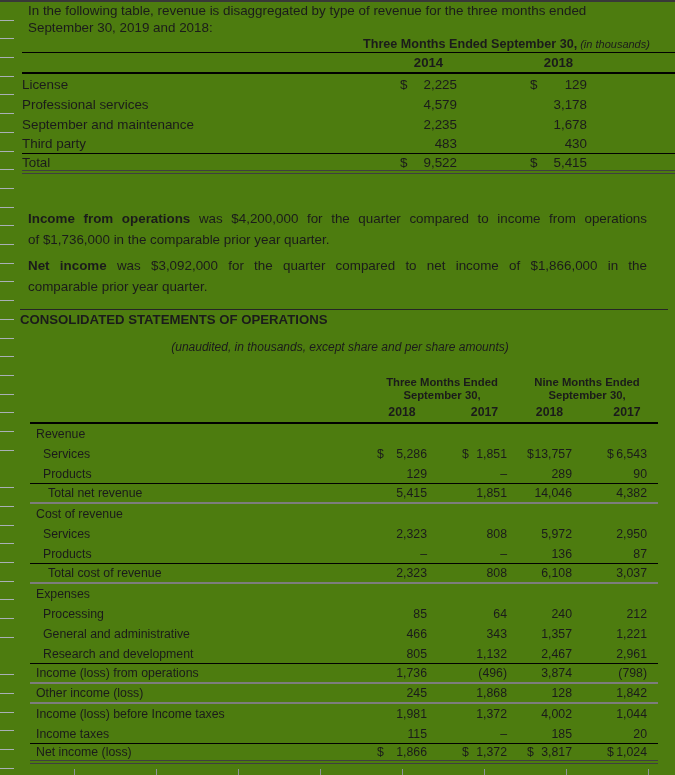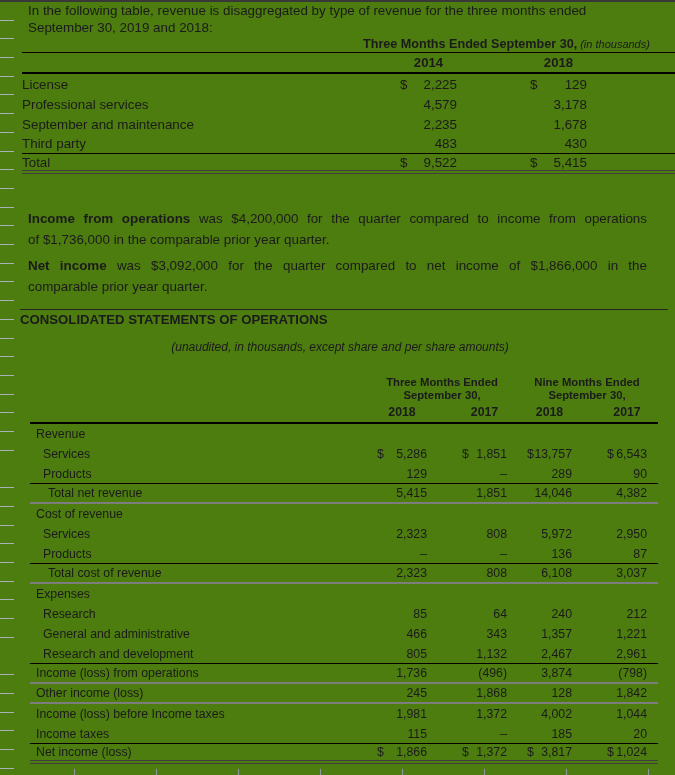--- a/index.html
+++ b/index.html
@@ -363,21 +363,21 @@
             <span class="cur"></span>
             <span class="val"></span>
           </span>
     <span class="cell c4">
             <span class="cur"></span>
             <span class="val"></span>
           </span>
   </div>
 
   <div class="t2-row ind1">
-    <span class="lbl">Research</span>
+    <span class="lbl">Processing</span>
     <span class="cell c1">
             <span class="cur"></span>
             <span class="val">85</span>
           </span>
     <span class="cell c2">
             <span class="cur"></span>
             <span class="val">64</span>
           </span>
     <span class="cell c3">
             <span class="cur"></span>

